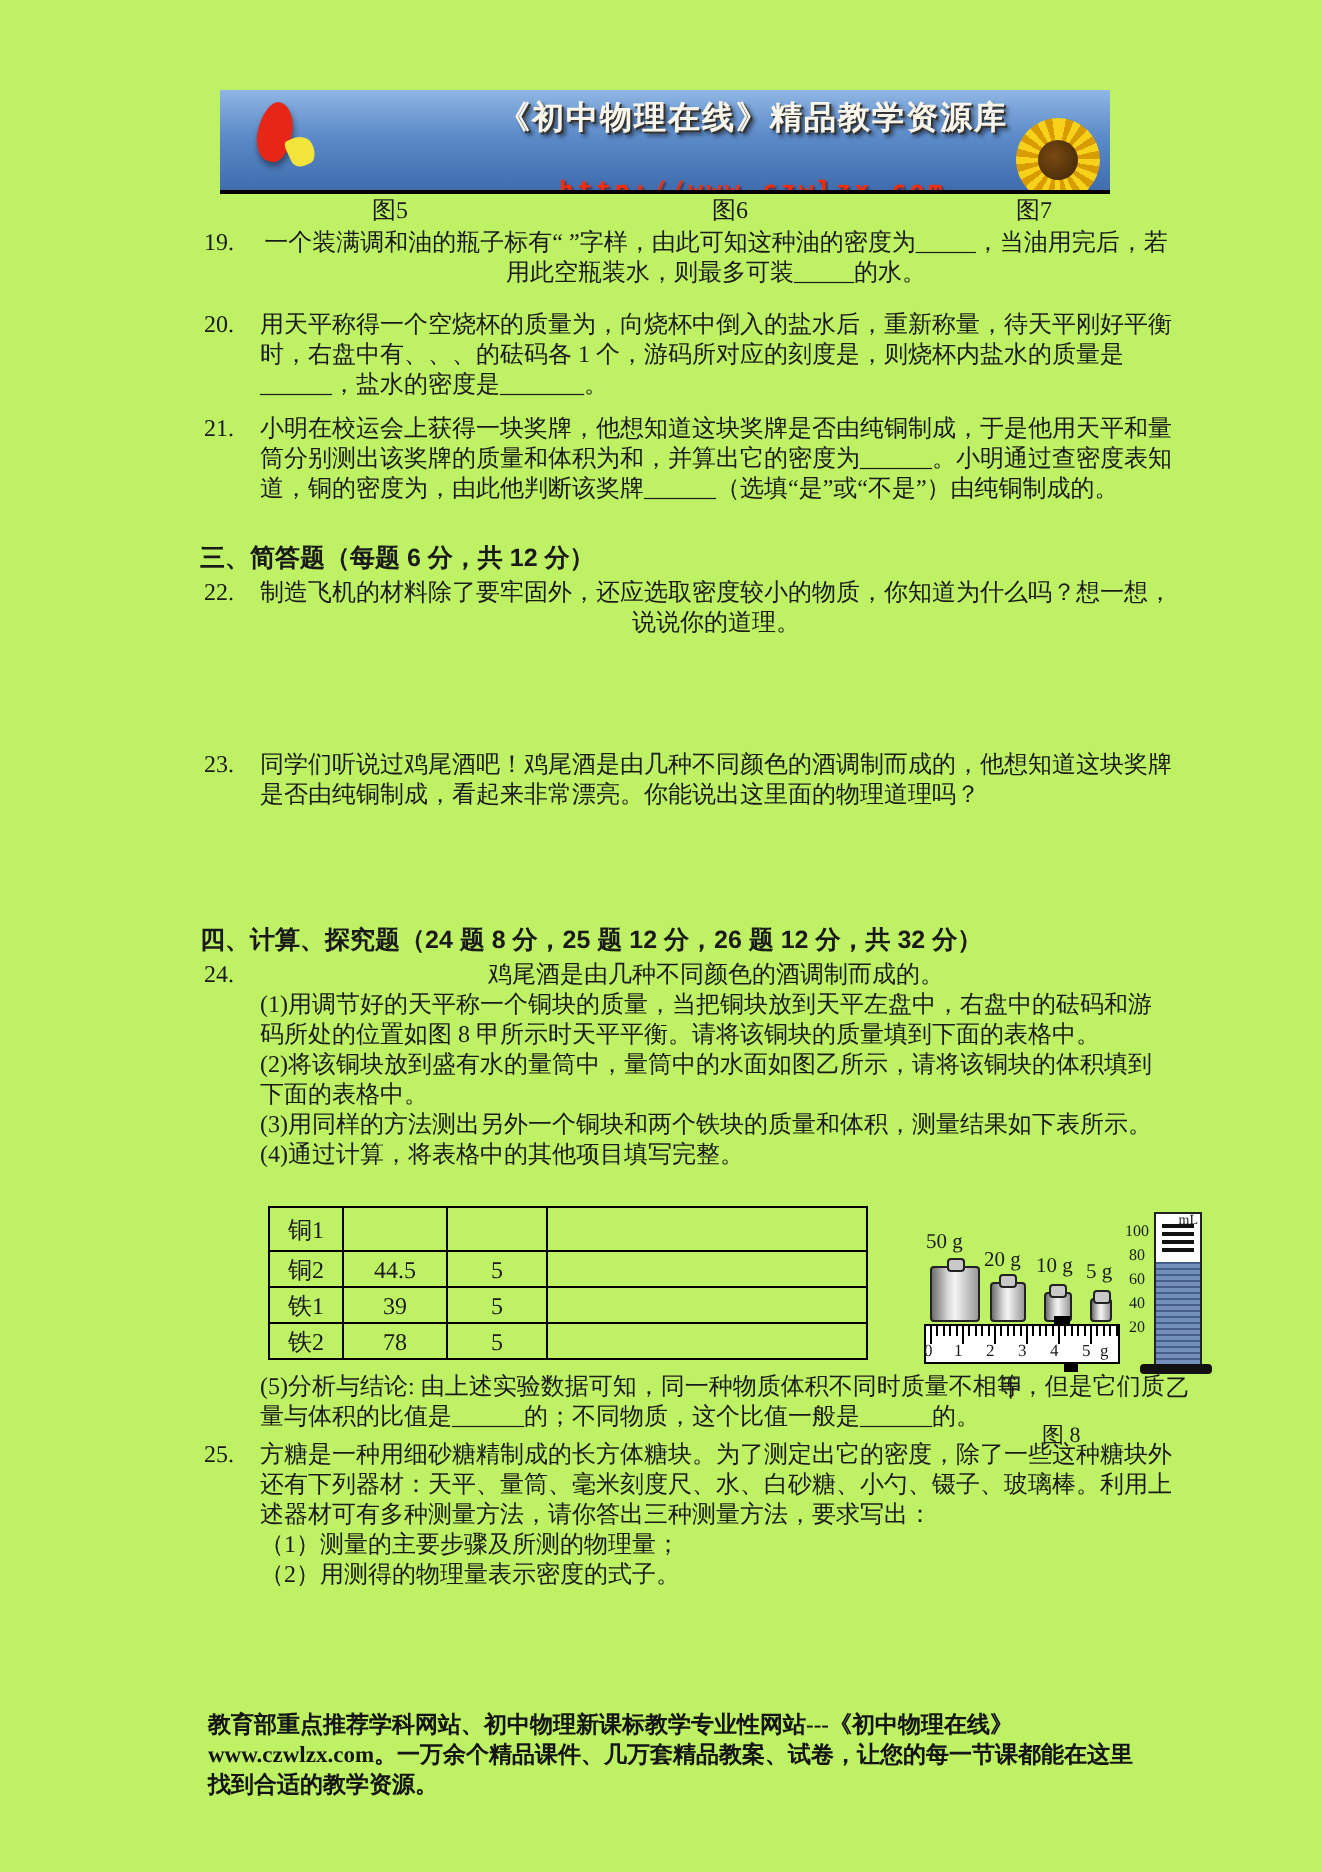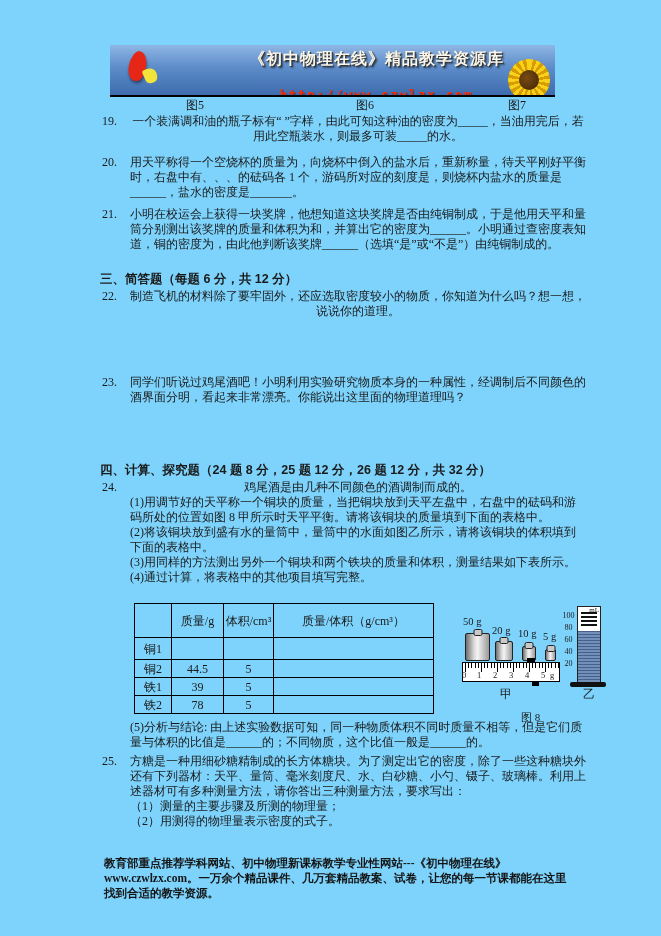--- a/index.html
+++ b/index.html
@@ -1,16 +1,16 @@
 <!DOCTYPE html>
 <html><head>
 <meta charset="utf-8">
 <style>
   html,body{margin:0;padding:0;}
-  .page{position:relative;width:661px;height:936px;background:#7dd3fc;overflow:hidden;
+  .page{position:relative;width:661px;height:936px;background:#bef264;overflow:hidden;
         font-family:"Liberation Serif","DejaVu Serif",serif;color:#1a1a1a;}
   
   .banner{position:absolute;left:110px;top:45px;width:445px;height:50px;overflow:hidden;
           background:linear-gradient(180deg,#8fb6e4 0%,#5d8cc9 45%,#3e6cae 100%);
           border-bottom:2px solid #000;}
   .logo{position:absolute;left:10px;top:3px;width:46px;height:46px;}
   .logo .flame{position:absolute;left:9px;top:3px;width:17px;height:30px;background:#e62617;
           border-radius:50% 60% 45% 55% / 60% 55% 45% 50%;transform:rotate(12deg);
           box-shadow:1px 2px 3px rgba(0,0,0,.45);}
   .logo .leaf{position:absolute;left:24px;top:20px;width:13px;height:15px;background:#f2e43a;
@@ -115,21 +115,21 @@
 
     <div class="sec mt20">三、简答题（每题 6 分，共 12 分）</div>
 
     <div class="q mt2">
       <span class="num">22.</span>
       <span>制造飞机的材料除了要牢固外，还应选取密度较小的物质，你知道为什么吗？想一想，说说你的道理。</span>
     </div>
 
     <div class="q mt56">
       <span class="num">23.</span>
-      <span>同学们听说过鸡尾酒吧！小明利用实验研究物质本身的一种属性，经调制后不同颜色的酒界面分明，看起来非常漂亮。你能说出这里面的物理道理吗？</span>
+      <span>同学们听说过鸡尾酒吧！鸡尾酒是由几种不同颜色的酒调制而成的，他想知道这块奖牌是否由纯铜制成，看起来非常漂亮。你能说出这里面的物理道理吗？</span>
     </div>
 
     <div class="sec mt58">四、计算、探究题（24 题 8 分，25 题 12 分，26 题 12 分，共 32 分）</div>
 
     <div class="q mt2">
       <span class="num">24.</span>
       <span>鸡尾酒是由几种不同颜色的酒调制而成的。</span>
     </div>
     <div class="part">(1)用调节好的天平称一个铜块的质量，当把铜块放到天平左盘中，右盘中的砝码和游码所处的位置如图 8 甲所示时天平平衡。请将该铜块的质量填到下面的表格中。</div>
     <div class="part">(2)将该铜块放到盛有水的量筒中，量筒中的水面如图乙所示，请将该铜块的体积填到下面的表格中。</div>
@@ -137,26 +137,20 @@
     <div class="part">(4)通过计算，将表格中的其他项目填写完整。</div>
 
     <table class="meas">
       <colgroup>
           <col style="width:37px">
           <col style="width:52px">
           <col style="width:50px">
           <col style="width:160px">
         </colgroup>
       <tbody>
-          <tr>
-        <th></th>
-        <th>质量/g</th>
-        <th>体积/cm³</th>
-        <th>质量/体积（g/cm³）</th>
-      </tr>
       <tr class="row-tall">
         <td>铜1</td>
         <td></td>
         <td></td>
         <td></td>
       </tr>
       <tr>
         <td>铜2</td>
         <td>44.5</td>
         <td>5</td>

